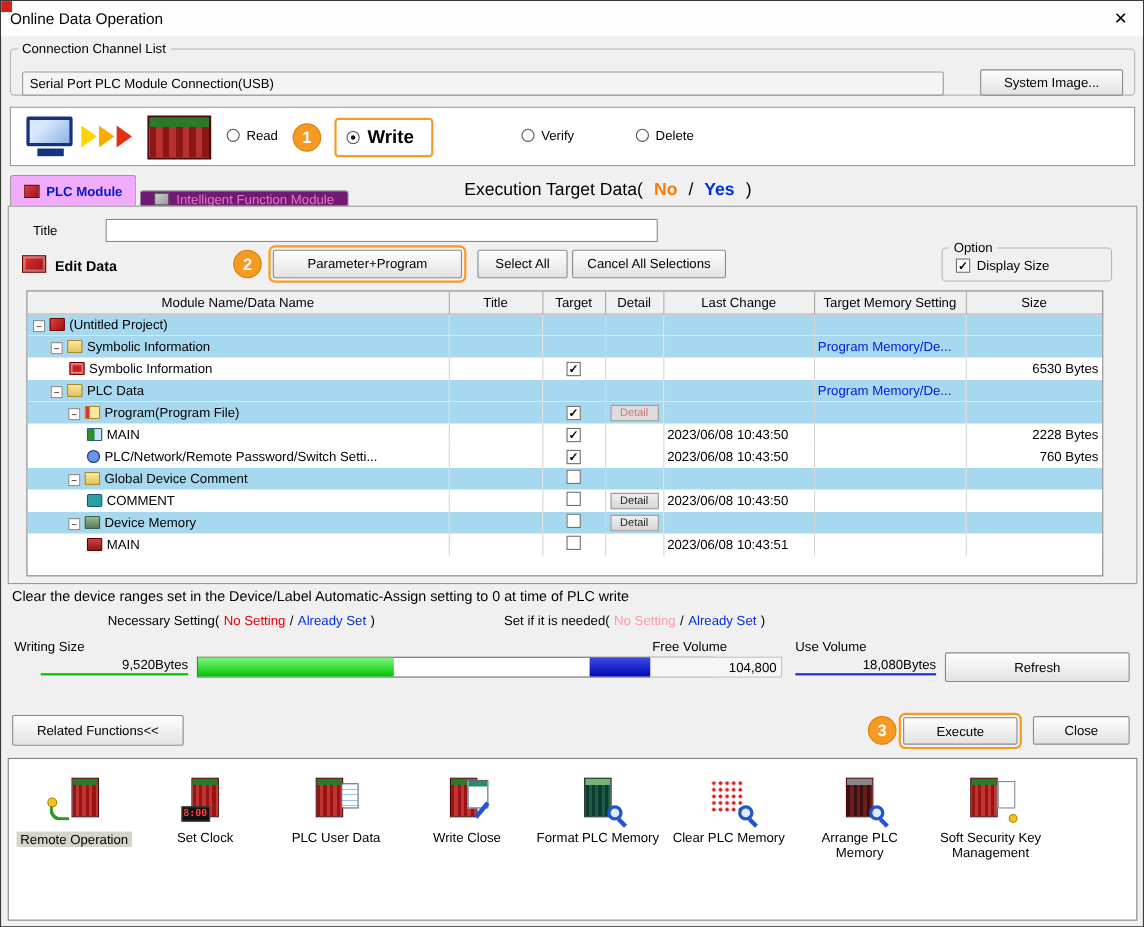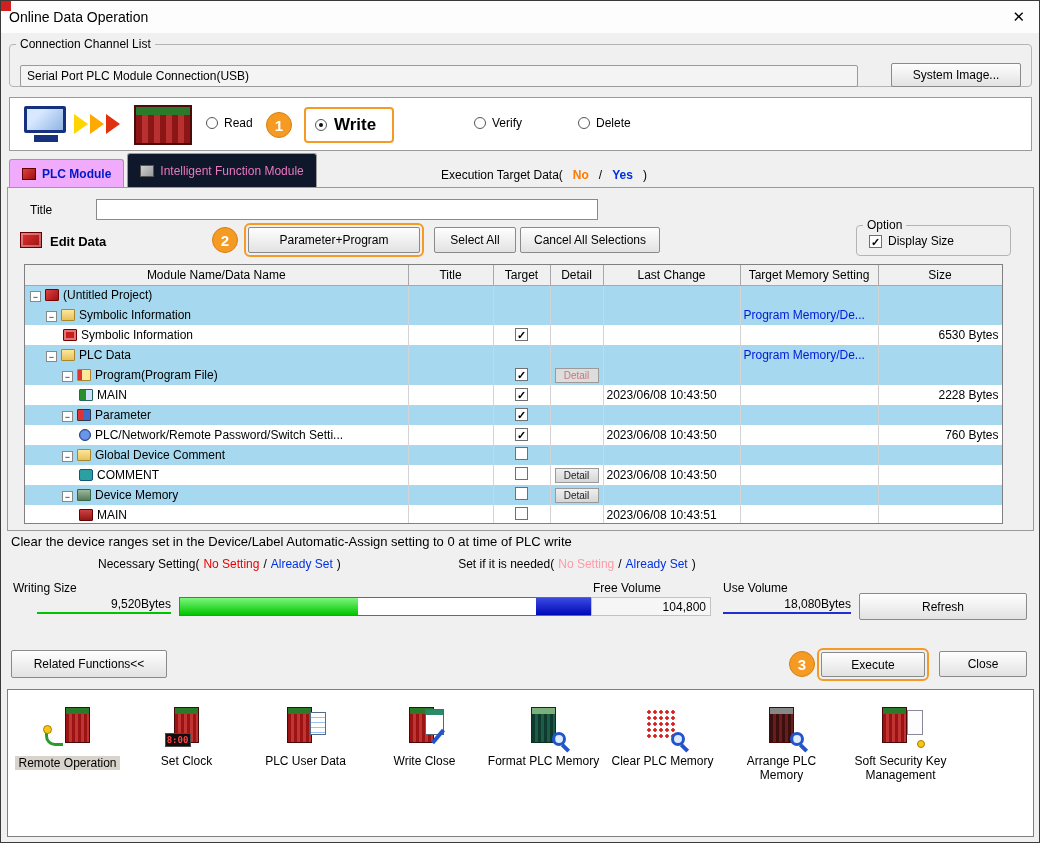--- a/index.html
+++ b/index.html
@@ -41,28 +41,28 @@
   .opt-read{left:196px;}
   .opt-verify{left:464px;}
   .opt-delete{left:568px;}
   .write-box{left:294px;top:9px;height:36px;display:flex;align-items:center;gap:7px;border:2px solid var(--accent);border-radius:4px;padding:0 16px 0 9px;}
   .write-label{font-size:17px;font-weight:bold;text-align:center;}
   .badge{width:26px;height:26px;border-radius:50%;background:var(--accent);border:1px solid #d87f10;color:#fff;font-weight:bold;font-size:15px;display:flex;align-items:center;justify-content:center;}
   .b1{left:256px;top:14px;}
 
   
   .tabstrip{position:absolute;left:8px;top:158px;right:8px;height:29px;display:flex;align-items:flex-end;}
-  .tab{height:35px;display:flex;align-items:center;gap:6px;padding:0 12px;border:1px solid #9a9a9a;border-bottom:none;border-radius:3px 3px 0 0;background:#0f172a;margin-right:3px;cursor:default;}
+  .tab{height:15px;display:flex;align-items:center;gap:6px;padding:0 12px;border:1px solid #9a9a9a;border-bottom:none;border-radius:3px 3px 0 0;background:#701a75;margin-right:3px;cursor:default;}
   .tab.active{background:#f0abfc;height:29px;}
   .tab-ic{display:inline-block;width:14px;height:12px;border:1px solid #555;}
   .tab-ic.red{background:linear-gradient(135deg,#e04040,#9c1010);border-color:#600;}
   .tab-ic.gray{background:linear-gradient(135deg,#cfcfcf,#9a9a9a);}
   .tab-lbl.blue{color:#0018c8;font-weight:bold;}
   .tab-lbl.pink{color:#e878c0;}
-  .exec{position:absolute;left:427px;bottom:6px;font-size:12px;}
+  .exec{position:absolute;left:408px;bottom:6px;font-size:16px;}
   .exec span{margin:0 5px;}
   .exec-no{color:#ff7a00;font-weight:bold;}
   .exec-yes{color:#0030e0;font-weight:bold;}
 
   
   .panel{position:absolute;left:6px;top:186px;width:1027px;height:344px;border:1px solid #9a9a9a;background:#f0f0f0;}
   .panel>*{position:absolute;}
   .title-lbl{left:22px;top:15px;}
   .title-input{left:88px;top:11px;width:502px;height:21px;border:1px solid #8a8a8a;background:#fff;font:12px "Liberation Sans",sans-serif;padding:0 4px;}
   .edit-ic{left:12px;top:44px;width:22px;height:16px;background:linear-gradient(135deg,#e03434,#9c1010);border:1px solid #600;box-shadow:inset 0 0 0 2px rgba(255,255,255,.35);}
@@ -307,29 +307,20 @@
             </tr>
             <tr class="">
               <td class="c-name"><span class="indent" style="width: 50px;"></span><span class="titem-icon program-main-icon"></span><span>MAIN</span></td>
               <td class="c-title"></td>
               <td class="c-target"><span class="cb on"></span></td>
               <td class="c-detail"></td>
               <td class="c-last">2023/06/08 10:43:50</td>
               <td class="c-mem"></td>
               <td class="c-size">2228 Bytes</td>
             </tr>
-            <tr class="hl">
-              <td class="c-name"><span class="indent" style="width: 34px;"></span><span class="expander">−</span><span class="titem-icon parameter-folder-icon"></span><span>Parameter</span></td>
-              <td class="c-title"></td>
-              <td class="c-target"><span class="cb on"></span></td>
-              <td class="c-detail"></td>
-              <td class="c-last"></td>
-              <td class="c-mem"></td>
-              <td class="c-size"></td>
-            </tr>
             <tr class="">
               <td class="c-name"><span class="indent" style="width: 50px;"></span><span class="titem-icon parameter-item-icon"></span><span>PLC/Network/Remote Password/Switch Setti...</span></td>
               <td class="c-title"></td>
               <td class="c-target"><span class="cb on"></span></td>
               <td class="c-detail"></td>
               <td class="c-last">2023/06/08 10:43:50</td>
               <td class="c-mem"></td>
               <td class="c-size">760 Bytes</td>
             </tr>
             <tr class="hl">

